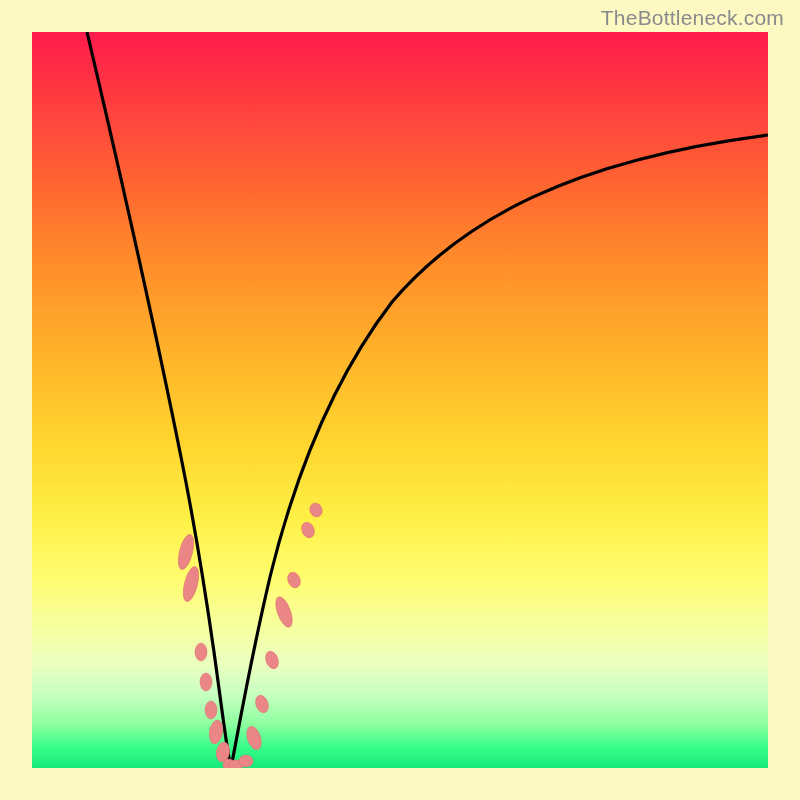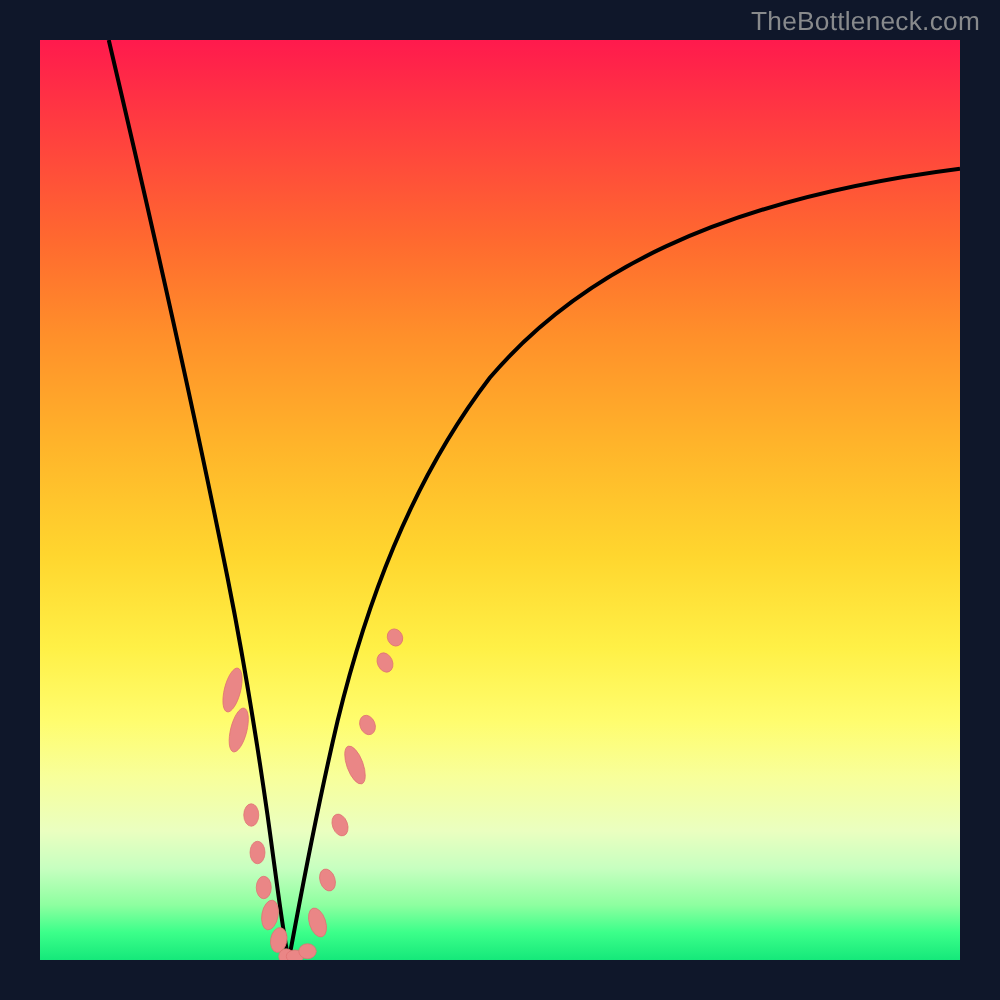--- a/index.html
+++ b/index.html
@@ -8,21 +8,21 @@
     width: 800px;
     height: 800px;
     overflow: hidden;
     background: #000;
     font-family: Arial, Helvetica, sans-serif;
   }
   .outer {
     position: relative;
     width: 800px;
     height: 800px;
-    background: #0f172a;
+    background: #fef9c3;
   }
   .plot {
     position: absolute;
     left: 32px;
     top: 32px;
     width: 736px;
     height: 736px;
     background: linear-gradient(to bottom,
       #ff1a4d 0%,
       #ff3f3f 10%,

